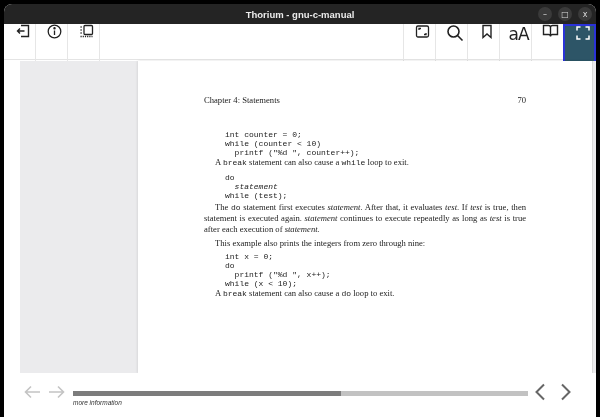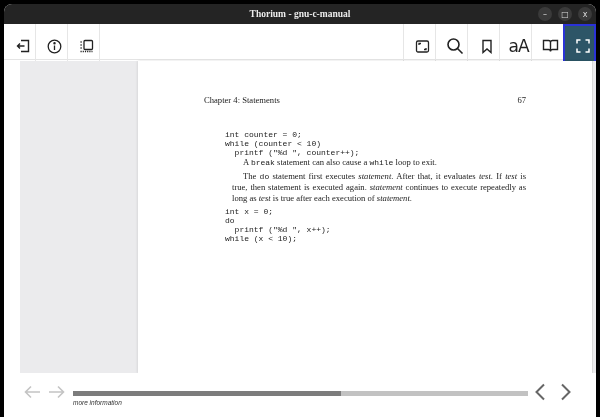--- a/index.html
+++ b/index.html
@@ -8,35 +8,35 @@
 
   .window {
     position: absolute; left: 4px; top: 4px; width: 592px; height: 413px;
     background: #ffffff; border-radius: 8px 8px 0 0; overflow: hidden;
   }
   .titlebar {
     position: absolute; left: 0; top: 0; width: 592px; height: 20px;
     background: #242424; color: #ececec;
     display: flex; align-items: center; justify-content: center;
   }
-  .titlebar .title { font-size: 9.5px; font-weight: bold; font-family: Liberation Serif, serif; }
+  .titlebar .title { font-size: 9.5px; font-weight: bold; font-family: Liberation Sans, sans-serif; }
   .win-controls { position: absolute; right: 4px; top: 3px; display: flex; gap: 6px; }
   .win-btn {
     width: 14px; height: 14px; border-radius: 50%; background: #3a3a3a;
     color: #dcdcdc; font-size: 8px; display: flex; align-items: center; justify-content: center;
     font-family: "DejaVu Sans", sans-serif;
   }
 
   .toolbar {
     position: absolute; left: 0; top: 20px; width: 592px; height: 36px;
     background: #ffffff; border-bottom: 1px solid #e4e4e4; display: flex;
   }
   .tb-btn {
     width: 32px; height: 44px; border-right: 1px solid #e6e6e6;
-    display: flex; align-items: center; justify-content: center; color: #222; padding-left: 6px;
+    display: flex; justify-content: center; color: #222; padding-left: 6px;
   }
   .tb-right { margin-left: auto; display: flex; }
   .tb-right .tb-btn { border-right: none; border-left: 1px solid #e6e6e6; }
   .tb-btn.active { background: #2d5567; border: 2px solid #2a32d8; width: 33px; }
   .tb-btn svg { display: block; }
   .aa { font-size: 17px; font-family: "DejaVu Sans", sans-serif; letter-spacing: -1px; color: #222; }
 
   .content {
     position: absolute; left: 16px; top: 57px; width: 592px; height: 312px;
     background: #ebebed;
@@ -48,21 +48,21 @@
     box-shadow: -1px 0 2px rgba(0,0,0,0.08), 1px 0 2px rgba(0,0,0,0.08);
   }
   .page-inner { position: absolute; left: 66px; top: 34px; width: 322px; font-size: 8.6px; line-height: 10.8px; }
   .running-head { display: flex; justify-content: space-between; font-size: 8.6px; }
   .code {
     font-family: "Liberation Mono", monospace; font-size: 8px; line-height: 9px;
     white-space: pre; margin-left: 21px;
   }
   .tt { font-family: "Liberation Mono", monospace; font-size: 8px; }
   .para { text-align: justify; }
-  .indent { text-indent: 11px; margin-left: 28px; }
+  .indent { text-indent: 11px; }
   h2.sec { font-family: "Liberation Serif", serif; font-size: 11.5px; font-weight: bold; margin: 10px 0 5px 0; }
   h2.sec .tt { font-size: 11px; font-weight: normal; }
 
   .scrollbar {
     position: absolute; right: 0; top: 0; width: 8px; height: 312px; background: #ececec;
   }
   .scroll-arrow { position: absolute; left: 1px; width: 6px; font-size: 5px; color: #555; text-align: center; line-height: 6px; }
   .scroll-thumb { position: absolute; left: 1px; top: 172px; width: 6px; height: 16px; background: #bdbdbd; }
   .right-gutter { position: absolute; left: 572px; top: 0; width: 12px; height: 312px; background: #ebebed; border-left: 1px solid #d9d9d9; }
 
@@ -160,40 +160,45 @@
         </span>
       </div>
     </div>
   </div>
 
   <div class="content">
     <div class="page">
       <div class="page-inner">
         <div class="running-head">
           <span>Chapter 4: Statements</span>
-          <span>67</span>
+          <span>70</span>
         </div>
 
         <div style="height:24px"></div>
         <div class="code">int counter = 0;
 while (counter &lt; 10)
   printf ("%d ", counter++);</div>
         <p class="para indent"><span>A </span><span class="tt">break</span><span> statement can also cause a </span><span class="tt">while</span><span> loop to exit.</span></p>
 
 
 
+        <div class="code" style="margin-top:4px"><span>do</span>
+<i>  statement</i>
+<span>while (test);</span></div>
 
         <p class="para indent" style="margin-top:2px"><span>The </span><span class="tt">do</span><span> statement first executes </span><i>statement</i><span>. After that, it evaluates </span><i>test</i><span>. If </span><i>test</i><span> is true, then statement is executed again. </span><i>statement</i><span> continues to execute repeatedly as long as </span><i>test</i><span> is true after each execution of </span><i>statement</i><span>.</span></p>
 
+        <p class="para indent" style="margin-top:3px">This example also prints the integers from zero through nine:</p>
 
         <div class="code" style="margin-top:3px">int x = 0;
 do
   printf ("%d ", x++);
 while (x &lt; 10);</div>
 
+        <p class="para indent"><span>A </span><span class="tt">break</span><span> statement can also cause a </span><span class="tt">do</span><span> loop to exit.</span></p>
 
       </div>
     </div>
 
     <div class="right-gutter"></div>
     <div class="scrollbar">
       <span class="scroll-arrow" style="top:2px">▲</span>
       <div class="scroll-thumb"></div>
       <span class="scroll-arrow" style="bottom:2px">▼</span>
     </div>

